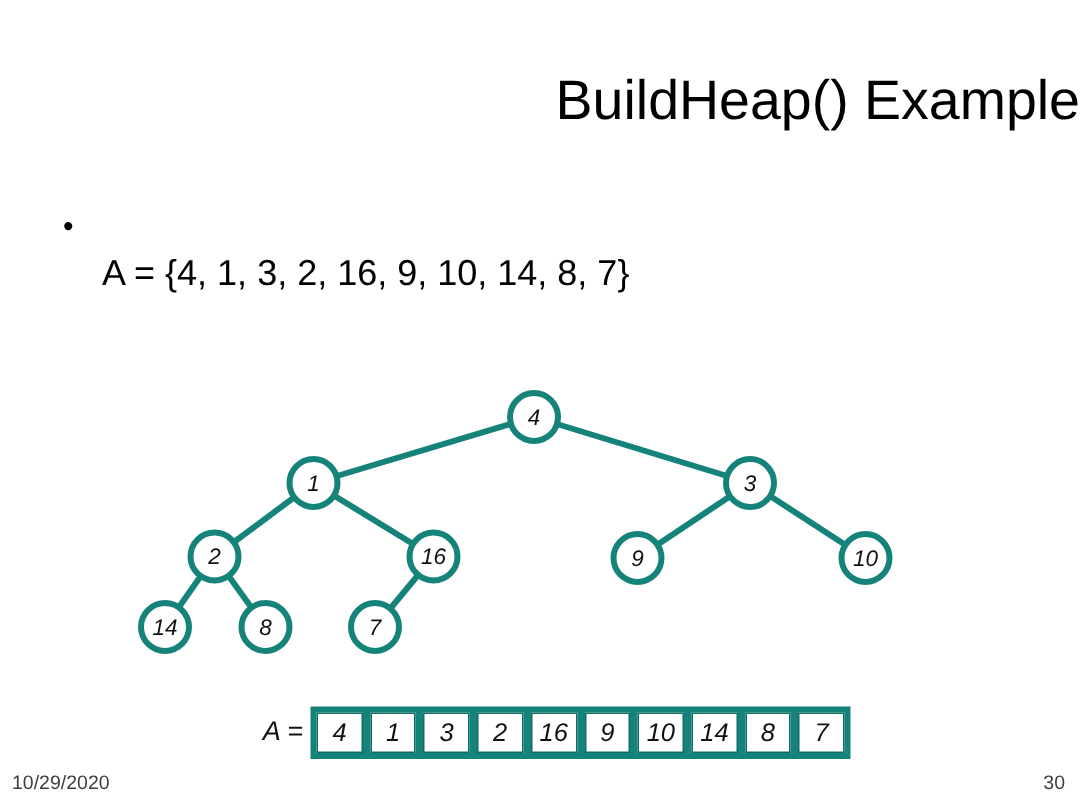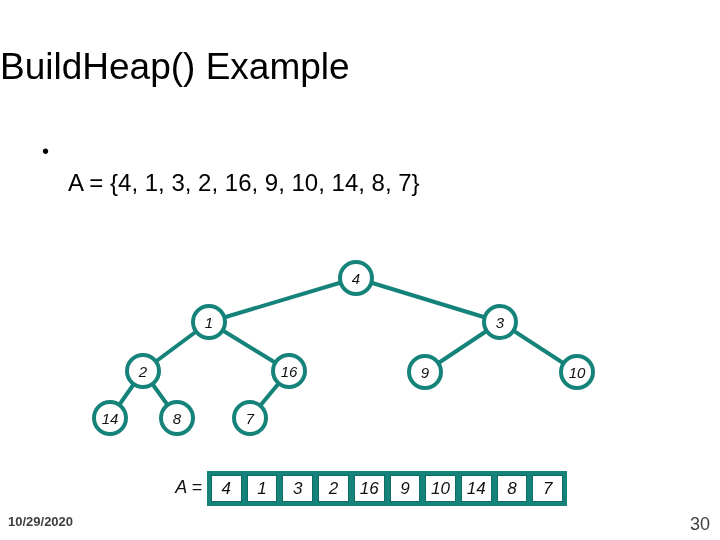--- a/index.html
+++ b/index.html
@@ -7,21 +7,21 @@
     width:720px;height:540px;
     background:#ffffff;
     font-family:"Liberation Sans", sans-serif;
     color:#000;
     position:relative;
     overflow:hidden;
   }
   .slide{position:absolute;inset:0;}
   .title{
     position:absolute;top:46px;left:0;width:720px;
-    text-align:left;
+    text-align:right;
     font-size:37px;
     letter-spacing:0px;
     color:#000;
   }
   .bullets{
     position:absolute;top:136px;left:42px;width:620px;
     font-size:24px;line-height:31px;
   }
   .bullet-row{display:flex;}
   .bullet-marker{
@@ -52,25 +52,25 @@
   }
   .array-cell{
     flex:1;
     background:#ffffff;
     border:1px solid #0e6e66;
     display:flex;align-items:center;justify-content:center;
     font-size:17px;font-style:italic;color:#111;
   }
   .footer-date{
     position:absolute;left:8px;top:514px;
-    font-size:13px;color:#3f3f3f;font-weight:bold;
+    font-size:13px;color:#3f3f3f;
   }
   .slide-number{
     position:absolute;right:10px;top:514px;
-    font-size:18px;color:#3f3f3f;
+    font-size:13px;color:#3f3f3f;
   }
 </style>
 </head>
 <body>
 
 <div class="slide">
 
   <div class="title">BuildHeap() Example</div>
 
   <div class="bullets">

